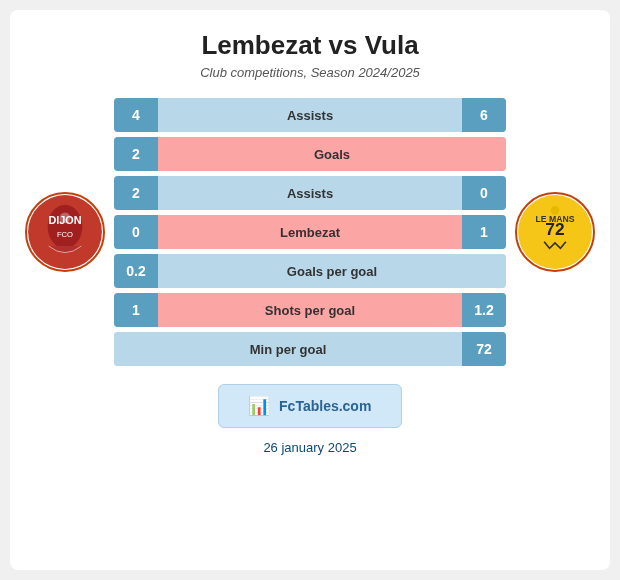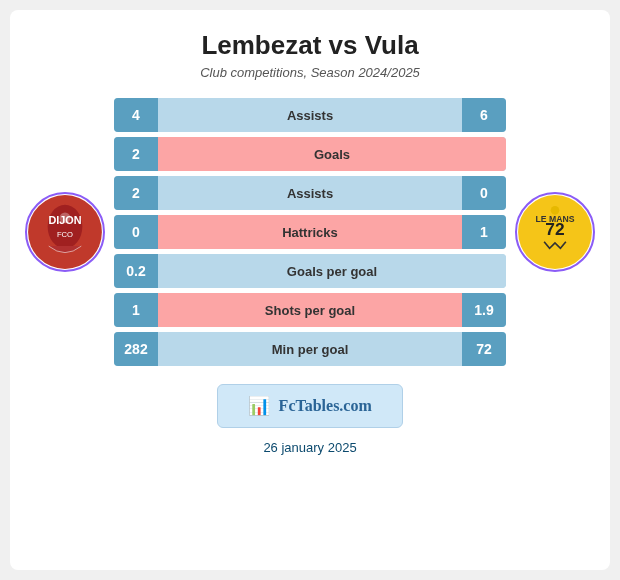--- a/index.html
+++ b/index.html
@@ -48,21 +48,21 @@
       width: 90px;
       display: flex;
       align-items: center;
       justify-content: center;
       flex-shrink: 0;
     }
     .logo-circle {
       width: 80px;
       height: 80px;
       border-radius: 50%;
-      border: 2px solid #8b5cf6;
+      border: 2px solid #c2410c;
       display: flex;
       align-items: center;
       justify-content: center;
       overflow: hidden;
       background: white;
     }
     .stats-section {
       flex: 1;
       display: flex;
       flex-direction: column;
@@ -129,24 +129,23 @@
       padding: 10px 30px;
       display: flex;
       align-items: center;
       gap: 8px;
     }
     .fctables-icon {
       font-size: 18px;
       color: #2a6496;
     }
     .fctables-text {
-      font-size: 16px;
+      font-size: 14px;
       font-weight: bold;
       color: #2a6496;
-      font-family: Liberation Serif, serif;
     }
     .date-text {
       margin-top: 12px;
       font-size: 13px;
       color: #0c4a6e;
       text-align: center;
     }
   </style>
 </head>
 <body>
@@ -180,34 +179,33 @@
           <div class="stat-left">2</div>
           <div class="stat-center">Goals</div>
         </div>
         <div class="stat-row">
           <div class="stat-left">2</div>
           <div class="stat-center">Assists</div>
           <div class="stat-right">0</div>
         </div>
         <div class="stat-row alt">
           <div class="stat-left">0</div>
-          <div class="stat-center">Hattricks</div>
+          <div class="stat-center">Lembezat</div>
           <div class="stat-right">1</div>
         </div>
         <div class="stat-row">
           <div class="stat-left">0.2</div>
           <div class="stat-center">Goals per goal</div>
         </div>
         <div class="stat-row alt">
           <div class="stat-left">1</div>
           <div class="stat-center">Shots per goal</div>
-          <div class="stat-right">1.9</div>
+          <div class="stat-right">1.2</div>
         </div>
         <div class="stat-row">
-          <div class="stat-left">282</div>
           <div class="stat-center">Min per goal</div>
           <div class="stat-right">72</div>
         </div>
       </div>
 
     <div class="team-logo">
       <div class="logo-circle">
         <svg viewBox="0 0 70 70" xmlns="http://www.w3.org/2000/svg">
           <circle cx="35" cy="35" r="34" fill="#f5c518"></circle>
           <text x="35" y="26" text-anchor="middle" fill="#333" font-size="8" font-weight="bold">LE MANS</text>

